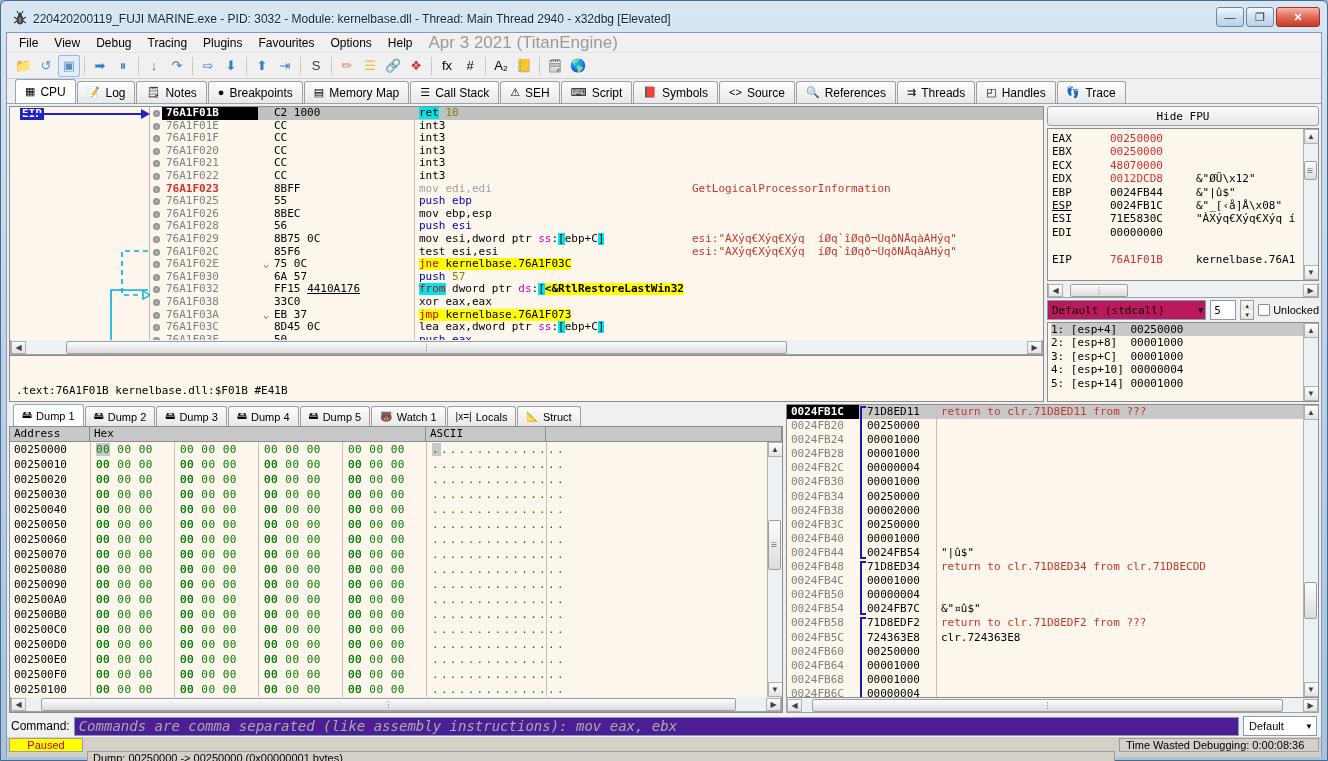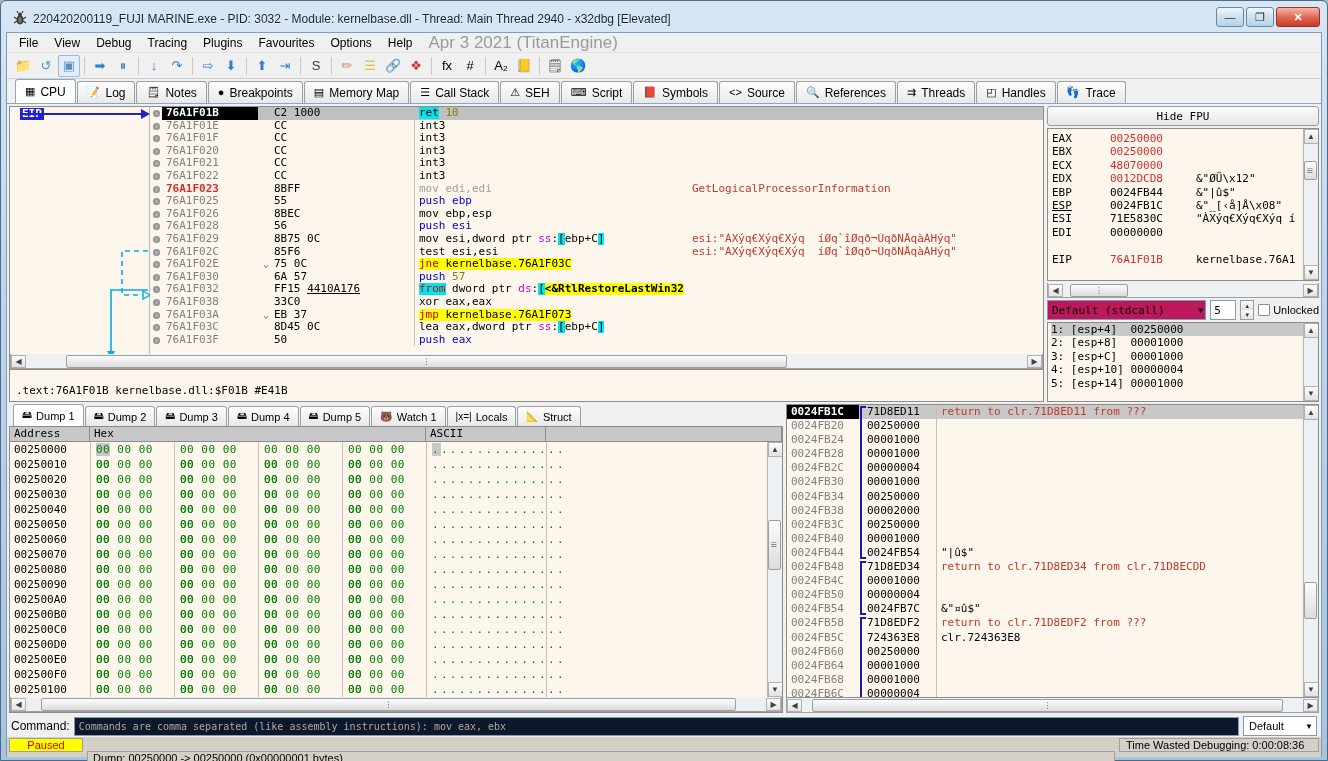--- a/index.html
+++ b/index.html
@@ -170,21 +170,21 @@
   .num-olive { color: #808000; }
 
   .bpdot {
     width: 7px; height: 7px; border-radius: 50%;
     background: radial-gradient(#b8b8b8, #767676);
     margin: 3px auto 0 auto;
   }
 
   
   #disasm-info {
-    height: 32px; border: 1px solid #8c8c8c; border-top: none;
+    height: 46px; border: 1px solid #8c8c8c; border-top: none;
     background: #fdf6ec; position: relative;
     font-family: "DejaVu Sans Mono", monospace; font-size: 11px;
   }
   #disasm-info span {
     position: absolute; left: 6px; bottom: 4px; color: #000;
   }
 
   
   .hscroll {
     height: 15px; background: #f0f0f0;
@@ -359,24 +359,25 @@
   .st-cmt.black { color: #000; }
   .st-row-hl { background: #c8c8c8; }
 
   
   #cmdbar {
     height: 22px; display: flex; align-items: center;
     background: #f0f0f0; padding: 0 4px; gap: 4px;
   }
   #cmd-label { font-size: 12px; color: #000; }
   #cmd-input {
-    flex: 1; height: 19px; background: #0f172a; border: 1px solid #7f9db9;
-    font-family: "DejaVu Sans Mono", monospace; font-size: 10px;
+    flex: 1; height: 19px; background: #4c1d95; border: 1px solid #7f9db9;
+    font-family: "DejaVu Sans Mono", monospace; font-size: 14px;
     color: #aaa; line-height: 17px; padding-left: 4px; overflow: hidden;
     white-space: nowrap;
+    font-style: italic;
   }
   #cmd-select {
     width: 74px; height: 20px; background: #fff; border: 1px solid #7f9db9;
     font-size: 11px; display: flex; align-items: center;
     justify-content: space-between; padding: 0 3px 0 5px; cursor: pointer;
   }
   #statusbar {
     height: 20px; display: flex; align-items: flex-start;
     background: #d4d0c8; font-size: 11px;
   }

